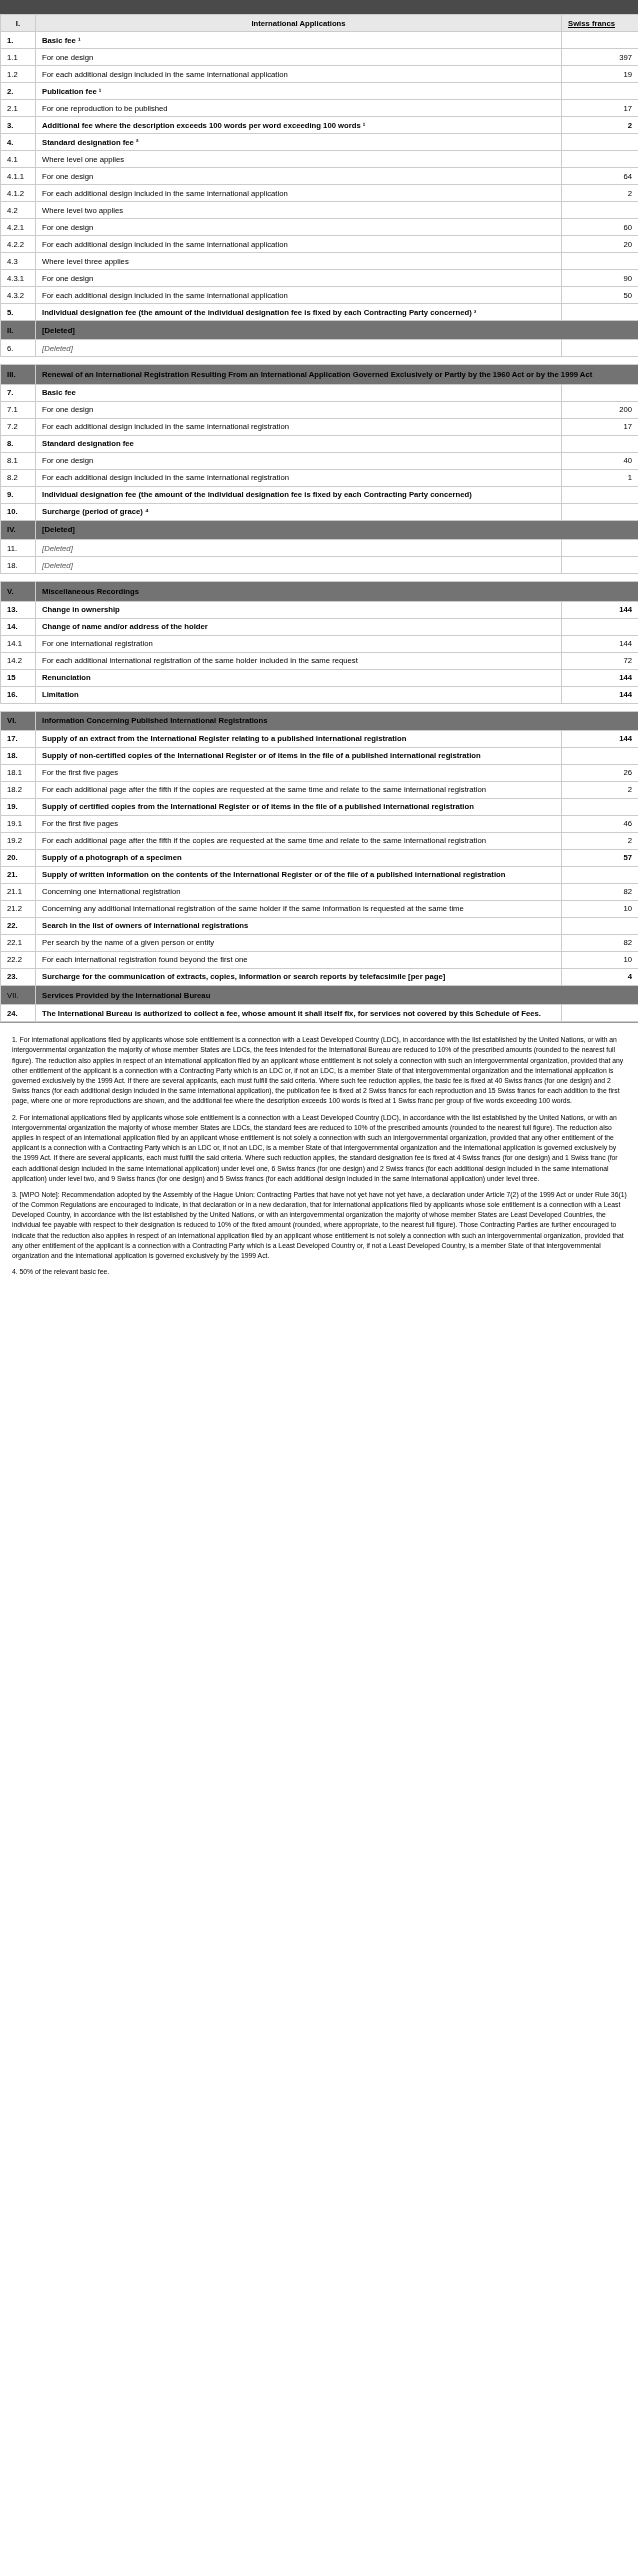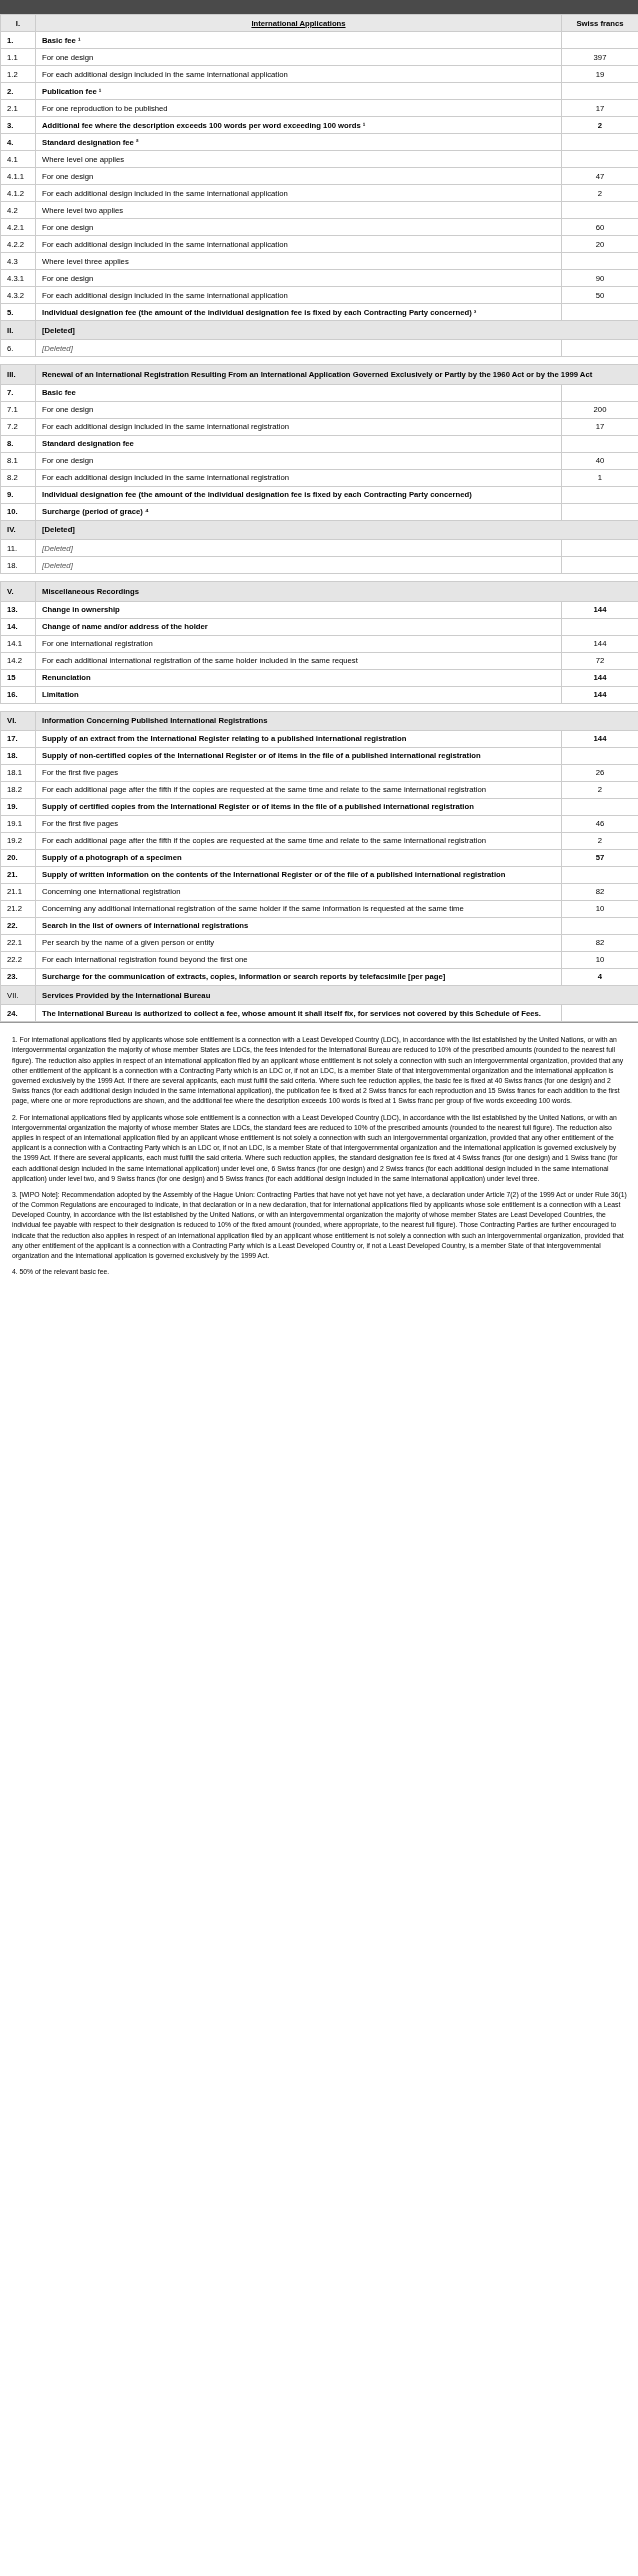--- a/index.html
+++ b/index.html
@@ -25,32 +25,32 @@
     .main-table th, .main-table td {
       border: 0.6px solid #ccc;
       padding: 3.5px 6px;
       vertical-align: top;
     }
     .main-table thead tr {
       background: #e8e8e8;
       font-weight: bold;
     }
     .col-i { width: 35px; }
-    .col-desc { width: auto; text-decoration: underline; }
+    .col-desc { width: auto; }
     .col-chf { width: 77px; text-align: right; }
-    .col-chf-header { text-align: center; }
+    .col-chf-header { text-align: left; text-decoration: underline; }
     .bold-row td {
       font-weight: bold;
     }
     .amount-cell {
-      text-align: center;
+      text-align: right;
       margin-top: 8px;
     }
     .roman-section td {
-      background: #e5e5e5;
+      background: #737373;
       font-weight: bold;
       padding: 4.7px 6px;
     }
     .deleted-text {
       color: #555;
       font-style: italic;
     }
     .footnotes {
       padding: 12px;
       font-size: 6.8px;
@@ -119,21 +119,21 @@
       <td class="amount-cell"></td>
     </tr>
         <tr>
       <td>4.1</td>
       <td>Where level one applies</td>
       <td class="amount-cell"></td>
     </tr>
         <tr>
       <td>4.1.1</td>
       <td>For one design</td>
-      <td class="amount-cell">47</td>
+      <td class="amount-cell">64</td>
     </tr>
         <tr>
       <td>4.1.2</td>
       <td>For each additional design included in the same international application</td>
       <td class="amount-cell">2</td>
     </tr>
         <tr>
       <td>4.2</td>
       <td>Where level two applies</td>
       <td class="amount-cell"></td>

